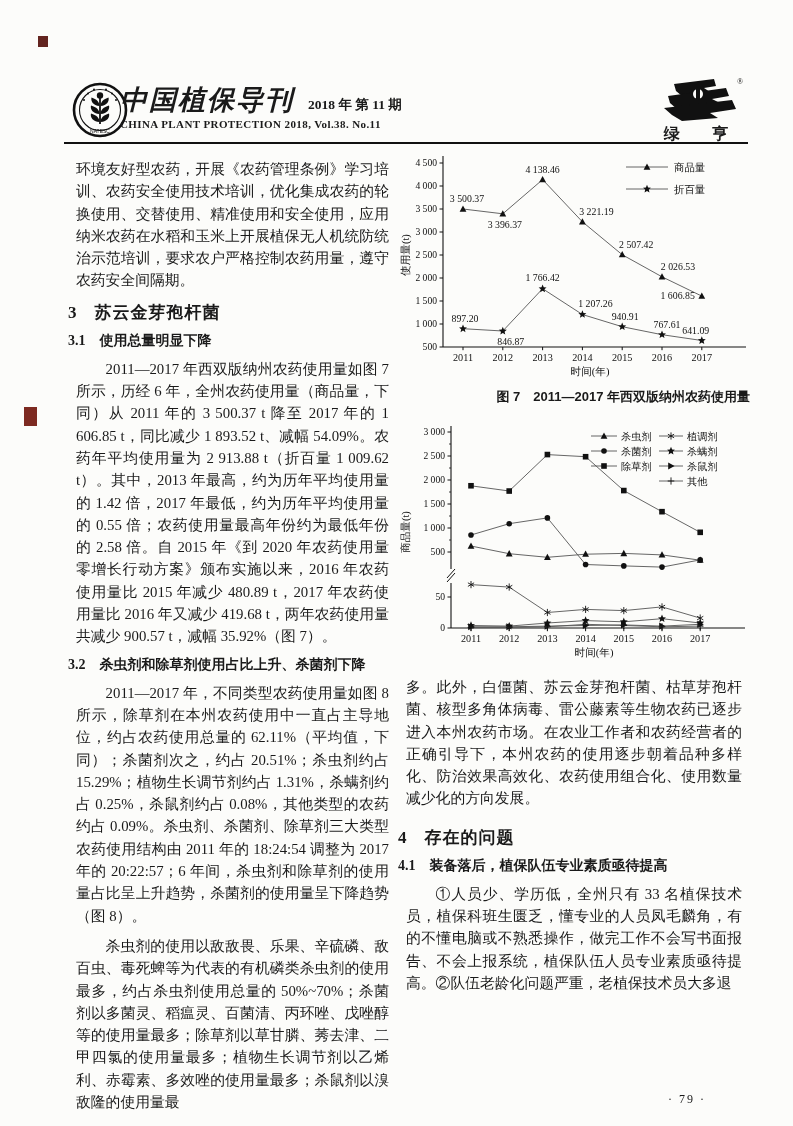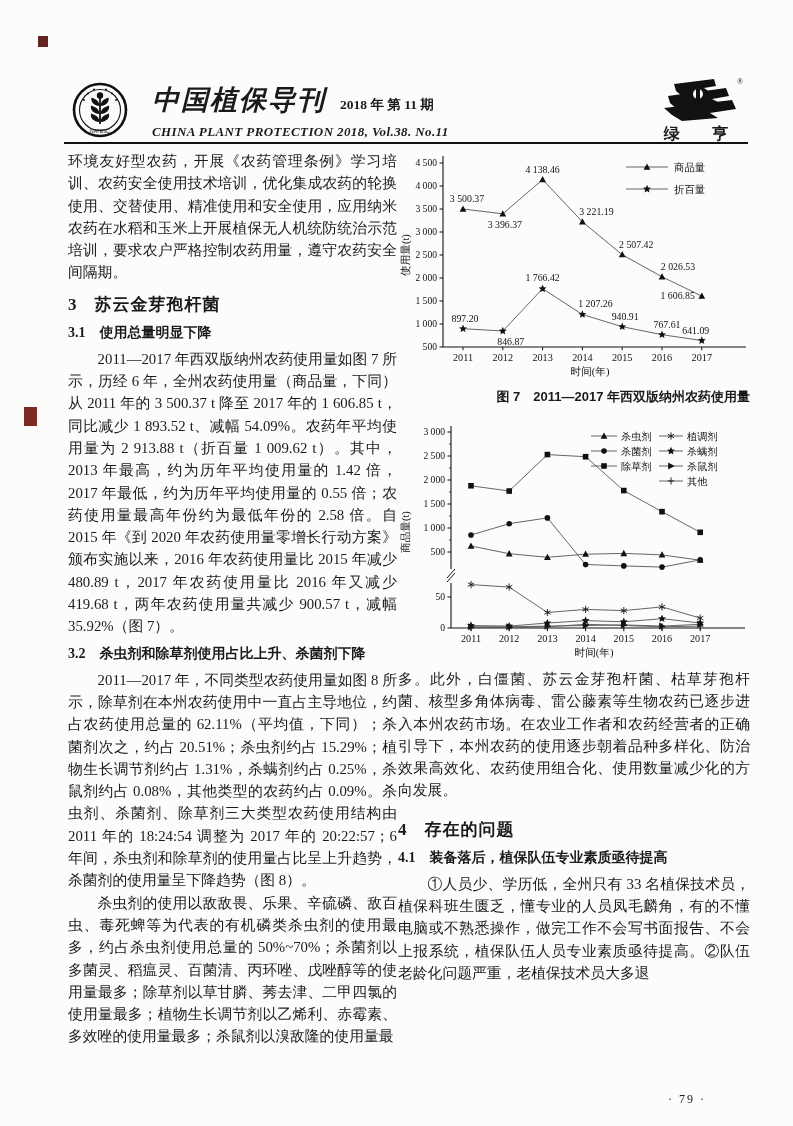--- a/index.html
+++ b/index.html
@@ -1,36 +1,36 @@
 <!DOCTYPE html>
 <html><head>
 <meta charset="utf-8">
 <style>
   html,body{margin:0;padding:0;background:#ffffff;}
   .page{position:relative;width:793px;height:1126px;background:#fcfcfa;overflow:hidden;
         font-family:"Liberation Serif",serif;color:#1a1a1a;}
   
   .hdr-logo{position:absolute;left:72px;top:82px;}
-  .hdr-titles{position:absolute;left:152px;top:82px;width:420px;}
+  .hdr-titles{position:absolute;left:120px;top:82px;width:420px;}
   .cn-line{display:flex;align-items:baseline;gap:14px;}
   .cn-title{font-size:27px;font-weight:bold;font-style:italic;letter-spacing:2px;
             font-family:"Liberation Serif",serif;}
   .issue{font-size:13.5px;font-weight:bold;}
-  .en-title{font-size:13px;font-weight:bold;margin-top:6px;letter-spacing:.4px;font-style:italic;}
+  .en-title{font-size:11px;font-weight:bold;letter-spacing:.4px;}
   .brand{position:absolute;left:650px;top:76px;width:96px;text-align:center;}
   .brand-name{font-size:16px;font-weight:bold;letter-spacing:14px;margin-left:10px;margin-top:-2px;
               font-family:"Liberation Sans",sans-serif;}
   .hdr-rule{position:absolute;left:64px;top:142px;width:684px;height:2.4px;background:#111;}
   
   .mark1{position:absolute;left:38px;top:36px;width:10px;height:11px;background:#63241f;}
   .mark2{position:absolute;left:24px;top:407px;width:13px;height:19px;background:#7d2a21;}
   
   .col-left{position:absolute;left:68px;top:150px;width:329px;}
   .col-right{position:absolute;left:398px;top:150px;width:352px;}
-  p.body{font-size:14.8px;line-height:22.3px;text-align:justify;margin:0;}
+  p.body{font-size:14.8px;line-height:22.3px;text-align:justify;margin:8px;}
   p.ind{text-indent:2em;}
   h2.sec{font-family:"Liberation Sans",sans-serif;font-size:17px;font-weight:bold;
          margin:9px 0 8px 0;letter-spacing:1px;}
   h3.sub{font-family:"Liberation Sans",sans-serif;font-size:14px;font-weight:bold;
          margin:7px 0 6px 0;}
   h2.sec .no,h3.sub .no{font-family:"Liberation Serif",serif;margin-right:1em;}
   figure{margin:0;}
   figcaption{font-family:"Liberation Sans",sans-serif;font-size:13px;font-weight:bold;
              text-align:right;margin:2px 0 14px 0;}
   .pageno{position:absolute;left:668px;top:1092px;width:80px;text-align:left;

